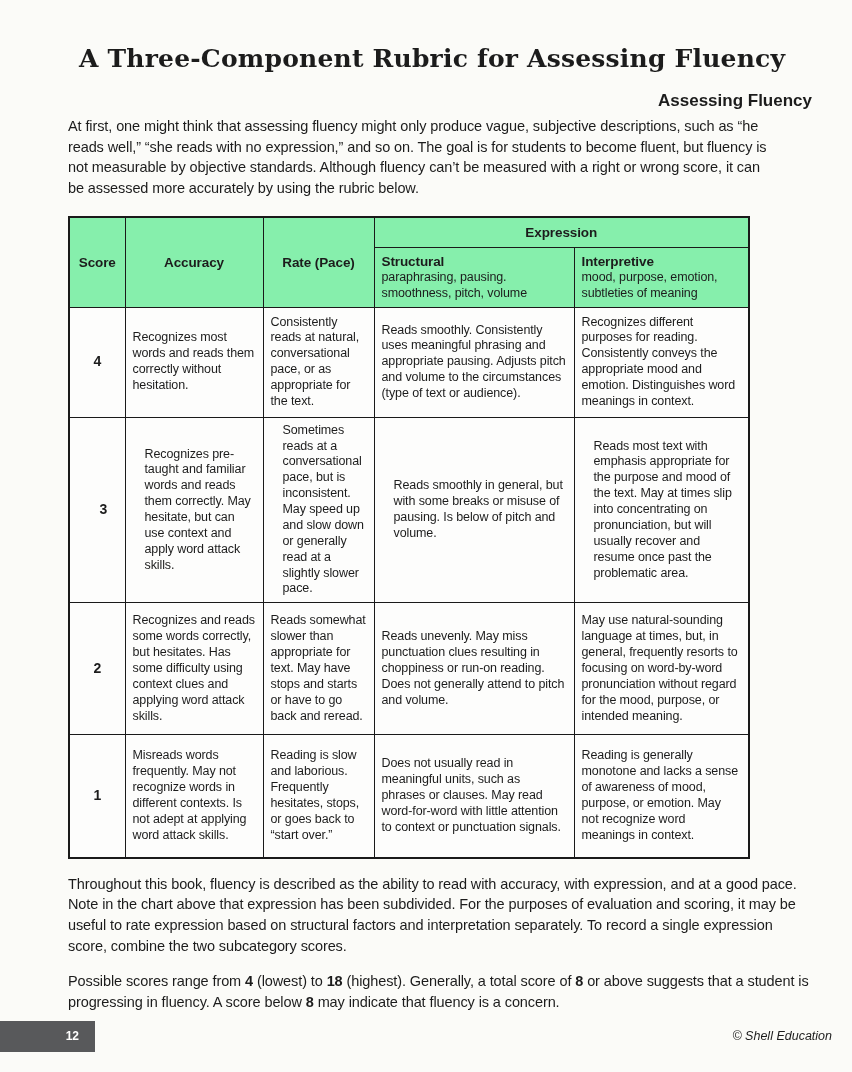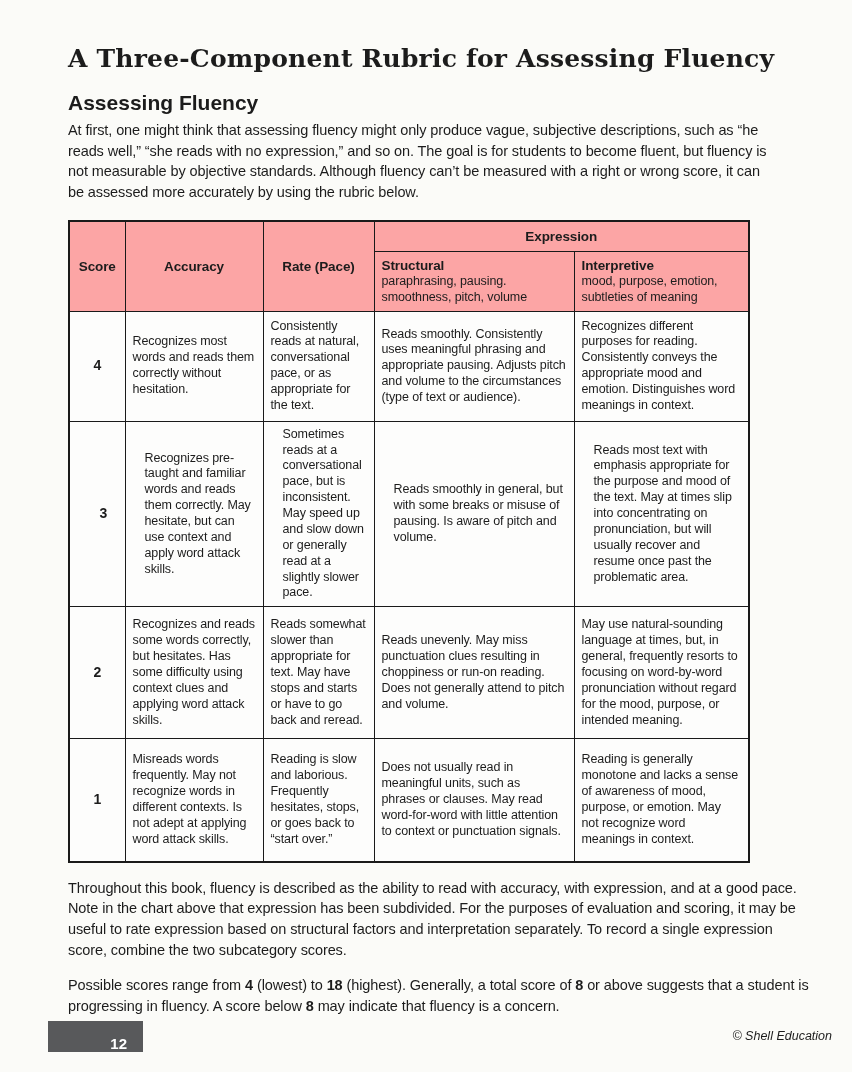--- a/index.html
+++ b/index.html
@@ -12,26 +12,27 @@
     position: relative;
     overflow: hidden;
   }
   .page { padding: 44px 40px 0 68px; }
 
   h1.doc-title {
     font-family: "DejaVu Serif", serif;
     font-weight: bold;
     font-size: 25px;
     letter-spacing: 0.2px;
-    margin: 0 0 18px 0;
+    margin: 0 0 18px 11px;
   }
   h2.section-heading {
-    font-size: 21px;
+    font-size: 17px;
     font-weight: bold;
     margin: 0 0 5px 0;
+    text-align: right;
   }
   p.body {
     font-size: 14.5px;
     line-height: 1.42;
     letter-spacing: -0.1px;
     margin: 0 0 15px 0;
     max-width: 744px;
   }
   p.intro { max-width: 700px; }
 
@@ -44,21 +45,21 @@
     font-size: 12.5px;
     line-height: 1.27;
     letter-spacing: -0.1px;
   }
   .rubric th, .rubric td {
     border: 1.5px solid #1a1a1a;
     padding: 5px 7px;
     vertical-align: middle;
     text-align: left;
   }
-  .rubric thead th { background: #fca5a5; }
+  .rubric thead th { background: #86efac; }
   .rubric th.center {
     text-align: center;
     font-size: 13.5px;
     font-weight: bold;
   }
   .rubric th.expr-band { height: 30px; }
   .rubric th.sub {
     vertical-align: top;
     font-weight: normal;
     height: 50px;
@@ -81,26 +82,25 @@
     left: 0; top: 1020px;
     width: 852px; height: 32px;
     display: flex;
     align-items: center;
   }
   .pagenum-box {
     width: 95px; height: 31px;
     background: #58595b;
     color: #ffffff;
     display: flex;
-    align-items: flex-end;
+    align-items: center;
     justify-content: flex-end;
     padding-right: 16px;
     font-weight: bold;
-    font-size: 15px;
-    margin-left: 48px;
+    font-size: 12px;
   }
   .bookref {
     margin-left: 28px;
     font-style: italic;
     font-size: 12.5px;
     letter-spacing: -0.2px;
   }
   .copyright {
     margin-left: auto;
     margin-right: 20px;
@@ -150,21 +150,21 @@
         <td class="score">4</td>
         <td>Recognizes most words and reads them correctly without hesitation.</td>
         <td>Consistently reads at natural, conversational pace, or as appropriate for the text.</td>
         <td>Reads smoothly. Consistently uses meaningful phrasing and appropriate pausing. Adjusts pitch and volume to the circumstances (type of text or audience).</td>
         <td>Recognizes different purposes for reading. Consistently conveys the appropriate mood and emotion. Distinguishes word meanings in context.</td>
       </tr>
       <tr class="row-3">
         <td class="score">3</td>
         <td>Recognizes pre-taught and familiar words and reads them correctly. May hesitate, but can use context and apply word attack skills.</td>
         <td>Sometimes reads at a conversational pace, but is inconsistent. May speed up and slow down or generally read at a slightly slower pace.</td>
-        <td>Reads smoothly in general, but with some breaks or misuse of pausing. Is aware of pitch and volume.</td>
+        <td>Reads smoothly in general, but with some breaks or misuse of pausing. Is below of pitch and volume.</td>
         <td>Reads most text with emphasis appropriate for the purpose and mood of the text. May at times slip into concentrating on pronunciation, but will usually recover and resume once past the problematic area.</td>
       </tr>
       <tr class="row-2">
         <td class="score">2</td>
         <td>Recognizes and reads some words correctly, but hesitates. Has some difficulty using context clues and applying word attack skills.</td>
         <td>Reads somewhat slower than appropriate for text. May have stops and starts or have to go back and reread.</td>
         <td>Reads unevenly. May miss punctuation clues resulting in choppiness or run-on reading. Does not generally attend to pitch and volume.</td>
         <td>May use natural-sounding language at times, but, in general, frequently resorts to focusing on word-by-word pronunciation without regard for the mood, purpose, or intended meaning.</td>
       </tr>
       <tr class="row-1">

